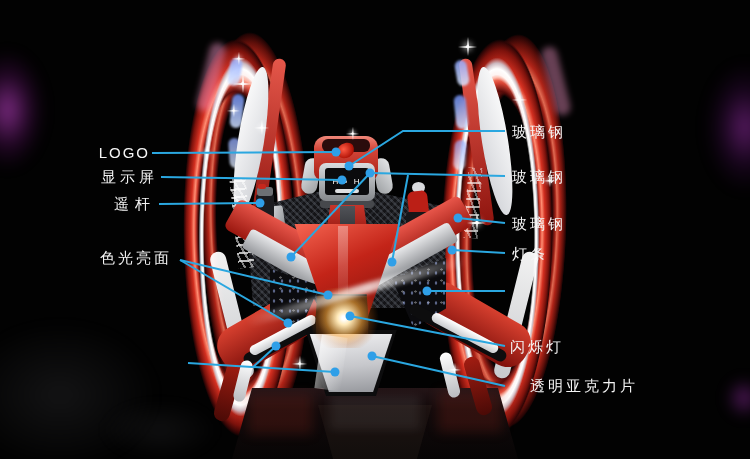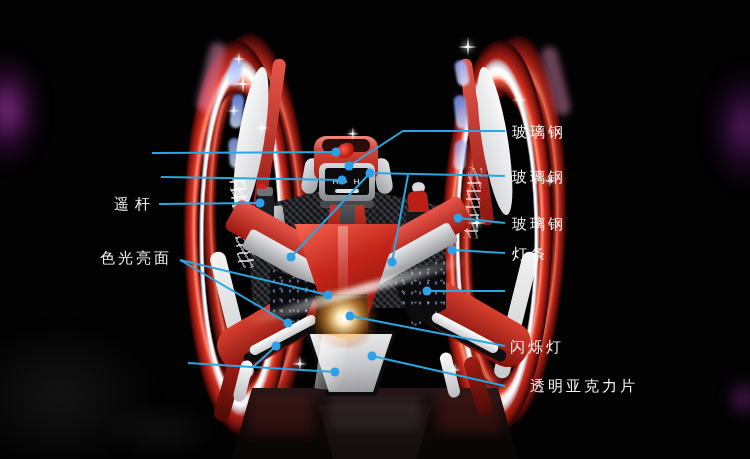--- a/index.html
+++ b/index.html
@@ -244,20 +244,22 @@
       <circle cx="291" cy="257" r="4.5"></circle>
         <circle cx="392" cy="262" r="4.5"></circle>
         <circle cx="458" cy="218" r="4.5"></circle>
       <circle cx="452" cy="250" r="4.5"></circle>
         <circle cx="427" cy="291" r="4.5"></circle>
         <circle cx="350" cy="316" r="4.5"></circle>
       <circle cx="372" cy="356" r="4.5"></circle>
     </g>
   </svg>
 
+  <div class="lbl l" style="left:58px;top:144px;width:92px;letter-spacing:2px;">LOGO</div>
+  <div class="lbl l" style="left:58px;top:168px;width:100px;letter-spacing:4px;">显示屏</div>
   <div class="lbl l" style="left:58px;top:195px;width:98px;letter-spacing:6px;">遥杆</div>
   <div class="lbl l" style="left:58px;top:249px;width:114px;letter-spacing:3px;">色光亮面</div>
 
   <div class="lbl r" style="left:512px;top:123px;letter-spacing:3px;">玻璃钢</div>
   <div class="lbl r" style="left:512px;top:168px;letter-spacing:3px;">玻璃钢</div>
   <div class="lbl r" style="left:512px;top:215px;letter-spacing:3px;">玻璃钢</div>
   <div class="lbl r" style="left:512px;top:245px;letter-spacing:3px;">灯条</div>
   <div class="lbl r" style="left:510px;top:338px;letter-spacing:3px;">闪烁灯</div>
   <div class="lbl r" style="left:510px;top:377px;letter-spacing:3px;padding-left:20px;">透明亚克力片</div>
 

